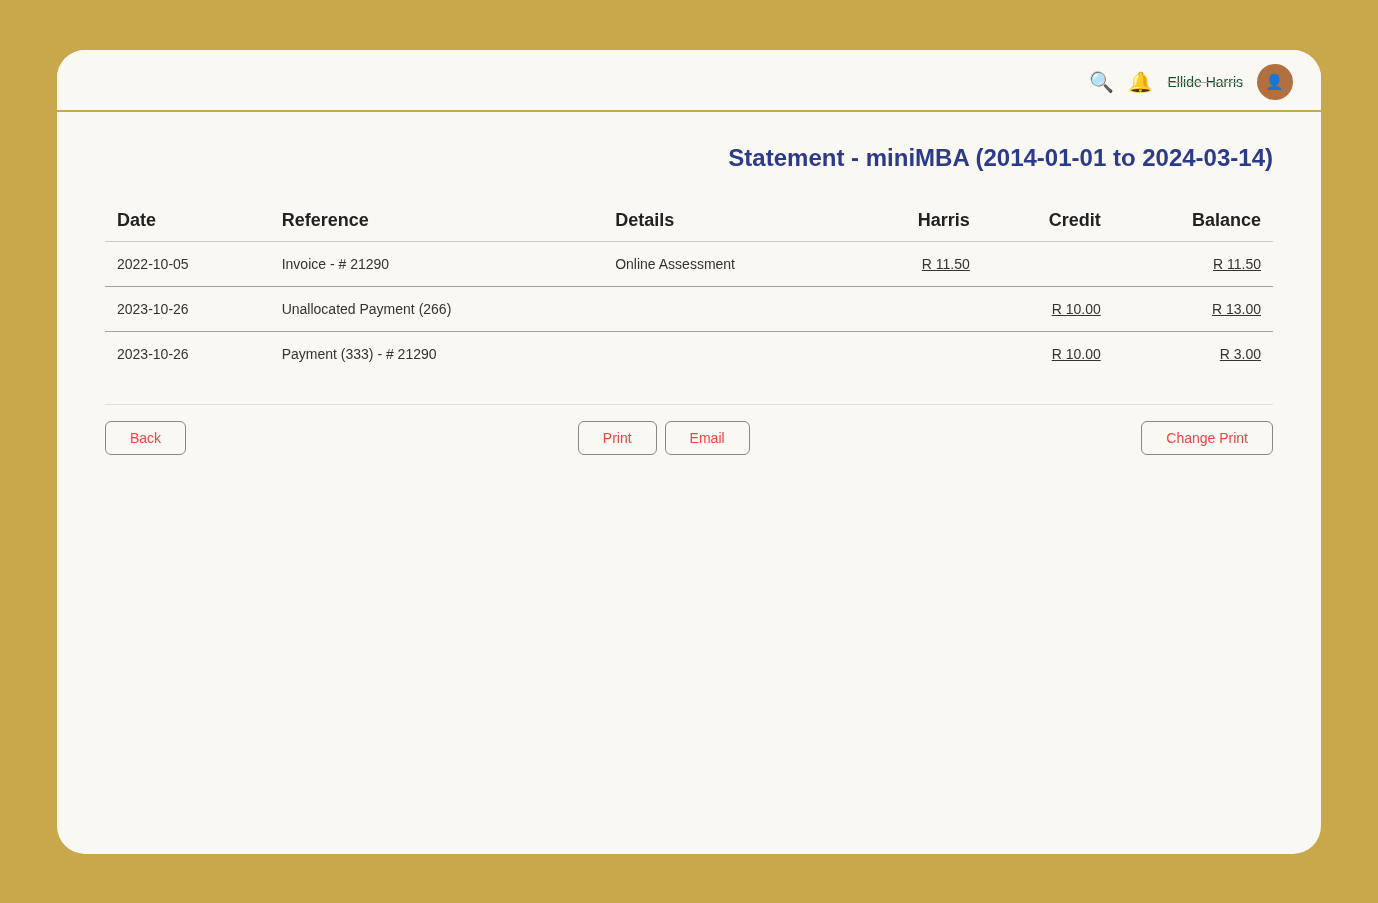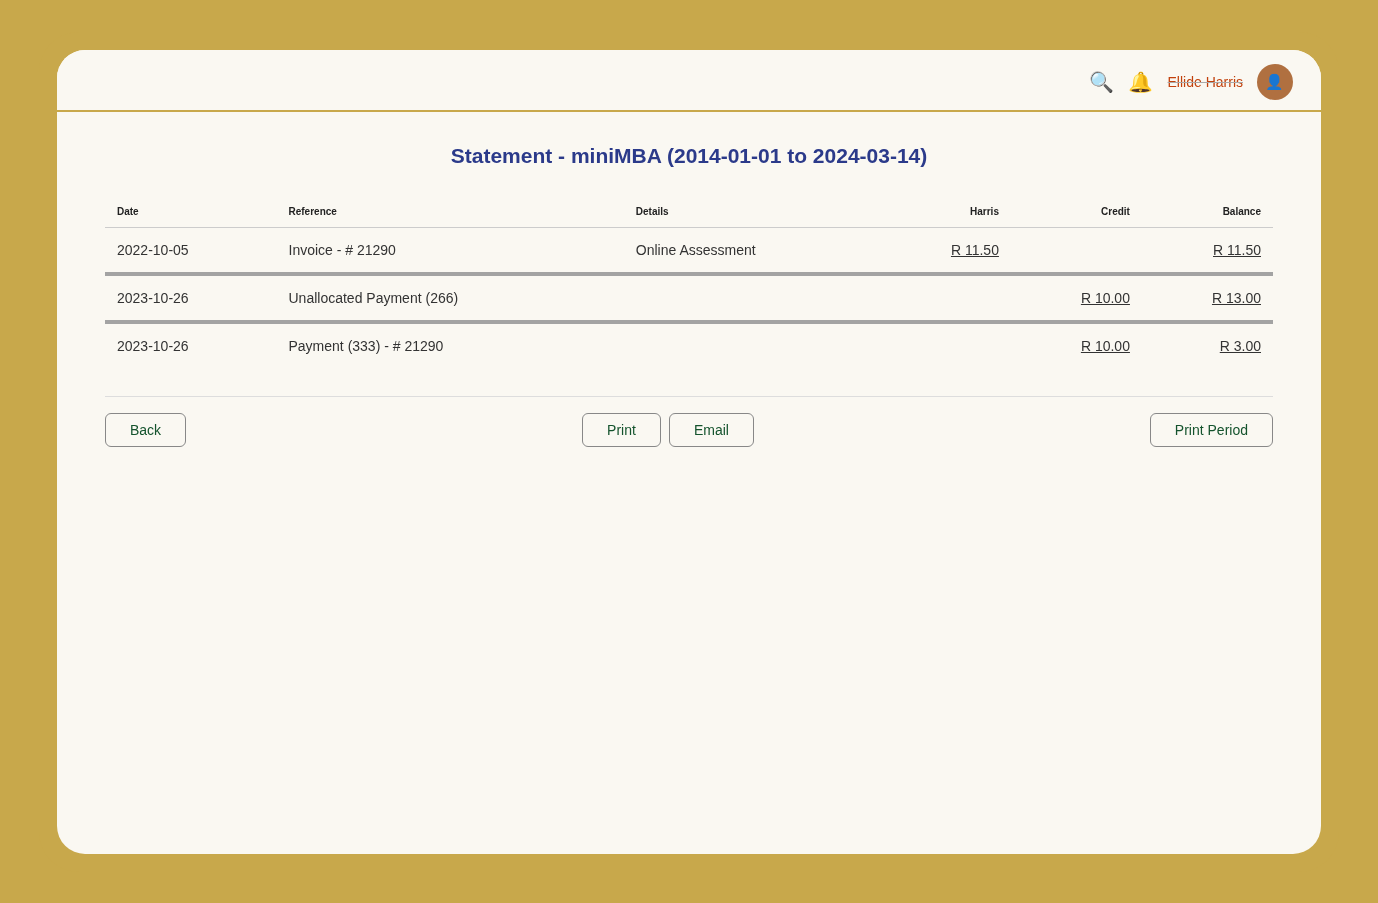--- a/index.html
+++ b/index.html
@@ -43,21 +43,21 @@
     }
 
     .top-bar-icon {
       font-size: 20px;
       color: #333;
       cursor: pointer;
     }
 
     .user-name {
       font-size: 14px;
-      color: #c2410c;
+      color: #14532d;
       text-decoration: line-through;
       text-decoration-color: #aaa;
     }
 
     .avatar {
       width: 36px;
       height: 36px;
       border-radius: 50%;
       background: #b07040;
       overflow: hidden;
@@ -69,51 +69,51 @@
       font-weight: bold;
     }
 
     
     .main-content {
       padding: 32px 48px 28px;
       flex: 1;
     }
 
     .page-title {
-      text-align: center;
-      font-size: 21px;
+      text-align: right;
+      font-size: 24px;
       font-weight: bold;
       color: #2b3a8a;
       margin-bottom: 30px;
     }
 
     
     .statement-table {
       width: 100%;
       border-collapse: collapse;
     }
 
     .statement-table thead tr {
       border-bottom: 1px solid #ccc;
     }
 
     .statement-table th {
       font-weight: bold;
-      font-size: 10px;
+      font-size: 18px;
       color: #222;
       padding: 8px 12px 10px;
       text-align: left;
     }
 
     .statement-table th.right {
       text-align: right;
     }
 
     .statement-table tbody tr {
-      border-bottom: 4px solid #a3a3a3;
+      border-bottom: 1px solid #a3a3a3;
     }
 
     .statement-table tbody tr:last-child {
       border-bottom: none;
     }
 
     .statement-table td {
       padding: 14px 12px;
       font-size: 14px;
       color: #333;
@@ -138,21 +138,21 @@
       display: flex;
       gap: 8px;
     }
 
     .btn {
       border: 1.5px solid #888;
       background: #faf8f2;
       border-radius: 6px;
       padding: 8px 24px;
       font-size: 14px;
-      color: #14532d;
+      color: #ef4444;
       cursor: pointer;
       font-family: Arial, sans-serif;
     }
   </style>
 </head>
 <body>
 
 <div class="outer-frame">
   <div class="inner-card">
 
@@ -207,18 +207,18 @@
             </tr>
           </tbody>
       </table>
 
       <div class="actions-row">
         <button class="btn">Back</button>
         <div class="actions-center">
           <button class="btn">Print</button>
           <button class="btn">Email</button>
         </div>
-        <button class="btn">Print Period</button>
+        <button class="btn">Change Print</button>
       </div>
 
     </div>
   </div>
 </div>
 
 </body></html>

